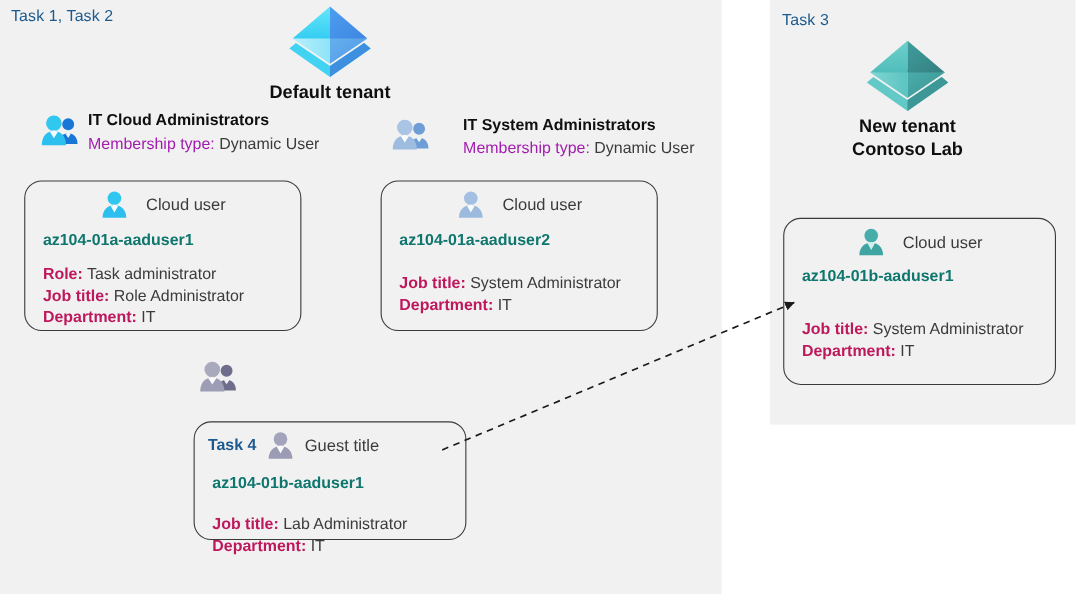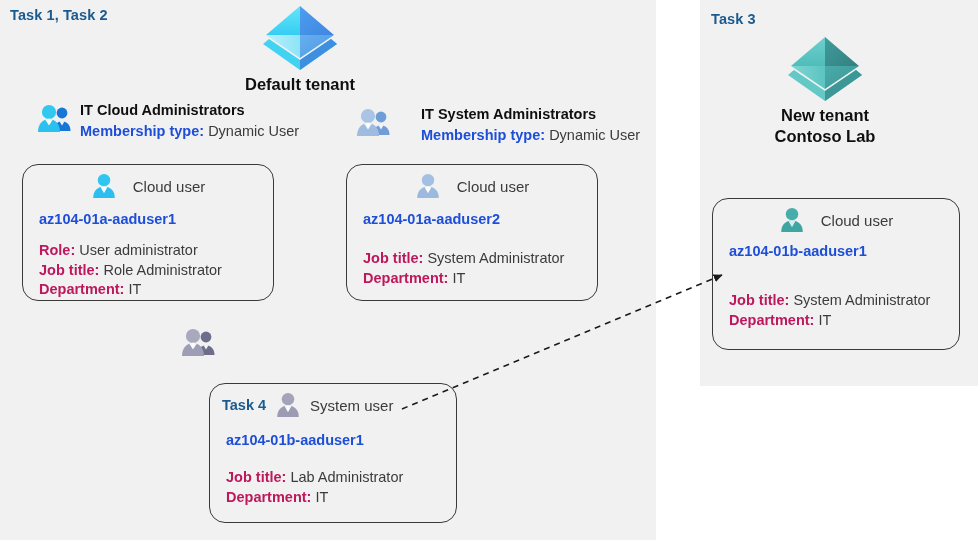--- a/index.html
+++ b/index.html
@@ -21,21 +21,21 @@
     position: absolute;
     background: #f1f1f1;
   }
   #panel-left  { left: 0px;   top: 0px; width: 656px; height: 540px; }
   #panel-right { left: 700px; top: 0px; width: 278px; height: 386px; }
 
   
   .task-label {
     position: absolute;
     color: #1b5a8e;
-    font-weight: bold;
+    font-weight: normal;
     font-size: 14.5px;
     letter-spacing: .1px;
     white-space: nowrap;
   }
   #task12-label { left: 10px;  top: 7px; }
   #task3-label  { left: 711px; top: 11px; }
 
   
   .tenant { position: absolute; text-align: center; }
   .tenant-name {
@@ -62,21 +62,21 @@
     font-weight: bold;
     font-size: 14.5px;
     color: #0f0f0f;
     white-space: nowrap;
   }
   .group-sub {
     font-size: 14.5px;
     color: #3b3b3b;
     white-space: nowrap;
   }
-  .group-sub b { color: #1d4ed8; font-weight: bold; }
+  .group-sub b { color: #a21caf; font-weight: normal; }
 
   #group-cloud  { left: 36px;  top: 100px; }
   #group-system { left: 355px; top: 104px; gap: 28px; }
   #group-lab    { left: 180px; top: 324px; }
 
   
   .card {
     position: absolute;
     border: 1.6px solid #3a3a3a;
     border-radius: 16px;
@@ -98,38 +98,38 @@
     font-size: 14.5px;
   }
   .user-type {
     font-size: 15px;
     color: #3b3b3b;
     white-space: nowrap;
   }
   .card-upn {
     font-weight: bold;
     font-size: 14.5px;
-    color: #1d4ed8;
+    color: #0f766e;
     padding-left: 16px;
     white-space: nowrap;
   }
   .card-props {
     padding-left: 16px;
     line-height: 19.5px;
   }
   .card-props div {
     font-size: 14.5px;
     color: #3b3b3b;
     white-space: nowrap;
   }
   .card-props b { color: #be185d; font-weight: bold; }
 
   #card-user1 { left: 22px;  top: 164px; width: 252px; height: 137px; }
   #card-user2 { left: 346px; top: 164px; width: 252px; height: 137px; }
-  #card-user4 { left: 176px; top: 383px; width: 248px; height: 140px; margin-left: 33px; }
+  #card-user4 { left: 176px; top: 383px; width: 248px; height: 108px; }
   #card-user3 { left: 712px; top: 198px; width: 248px; height: 152px; }
 
   #card-user1 .card-upn   { margin-top: 10px; }
   #card-user1 .card-props { margin-top: 14px; }
   #card-user2 .card-upn   { margin-top: 10px; }
   #card-user2 .card-props { margin-top: 22px; }
   #card-user4 .card-upn   { margin-top: 12px; }
   #card-user4 .card-props { margin-top: 20px; }
   #card-user3 .card-upn   { margin-top: 8px; }
   #card-user3 .card-props { margin-top: 32px; }
@@ -270,21 +270,21 @@
         <circle cx="13" cy="7.2" r="6.2" fill="#2fc6ef"></circle>
         <path d="M2.2 25 C2.2 17.6 7 13.6 13 13.6 C19 13.6 23.8 17.6 23.8 25 Z" fill="#2bbeee"></path>
         <path d="M9.6 14.2 L13 20.2 L16.4 14.2 L13 12.9 Z" fill="#ffffff" opacity=".95"></path>
       </svg>
       <span class="user-type">Cloud user</span>
     </div>
     <div class="card-upn">az104-01a-aaduser1</div>
     <div class="card-props">
       <div>
         <b>Role:</b>
-        <span>User administrator</span>
+        <span>Task administrator</span>
       </div>
       <div>
         <b>Job title:</b>
         <span>Role Administrator</span>
       </div>
       <div>
         <b>Department:</b>
         <span>IT</span>
       </div>
     </div>
@@ -313,21 +313,21 @@
   </div>
 
   <div class="card" id="card-user4">
     <div class="card-head with-task">
       <span class="task-inline">Task 4</span>
       <svg width="26" height="26" viewBox="0 0 26 26">
         <circle cx="13" cy="7.2" r="6.2" fill="#a3a3bb"></circle>
         <path d="M2.2 25 C2.2 17.6 7 13.6 13 13.6 C19 13.6 23.8 17.6 23.8 25 Z" fill="#9b9bb4"></path>
         <path d="M9.6 14.2 L13 20.2 L16.4 14.2 L13 12.9 Z" fill="#ffffff" opacity=".95"></path>
       </svg>
-      <span class="user-type">System user</span>
+      <span class="user-type">Guest title</span>
     </div>
     <div class="card-upn">az104-01b-aaduser1</div>
     <div class="card-props">
       <div>
         <b>Job title:</b>
         <span>Lab Administrator</span>
       </div>
       <div>
         <b>Department:</b>
         <span>IT</span>

